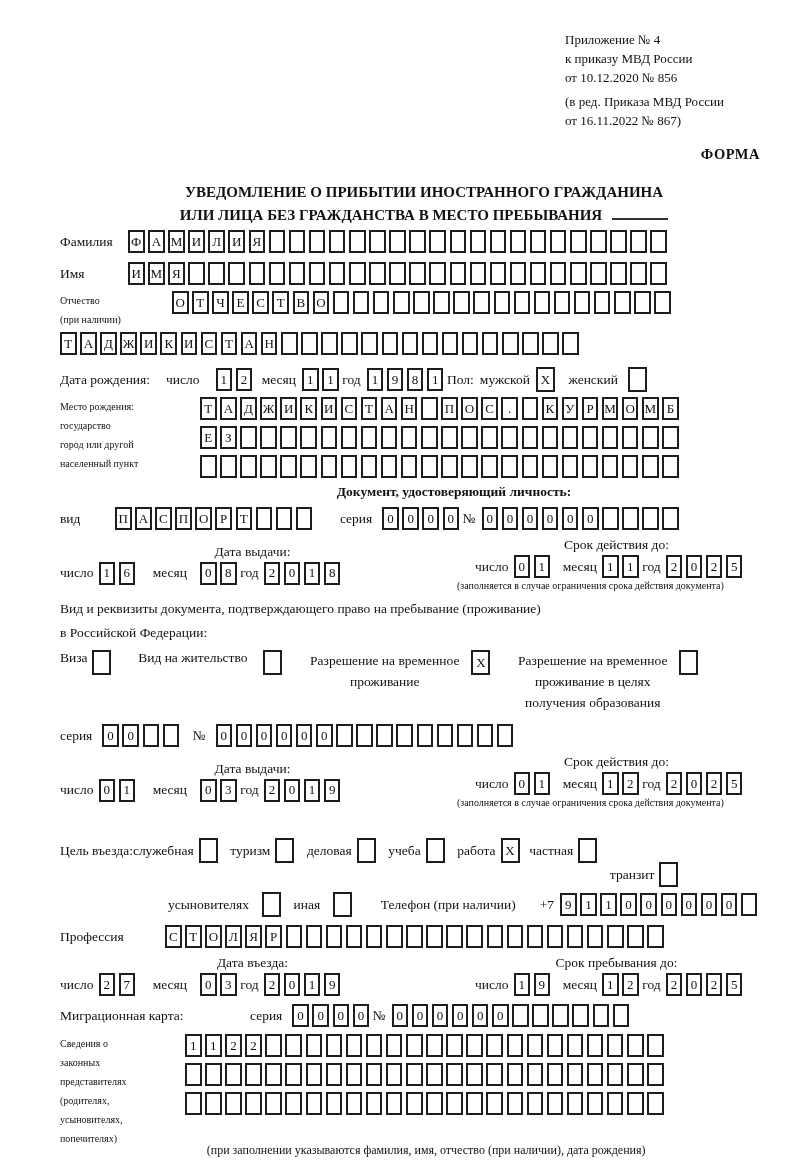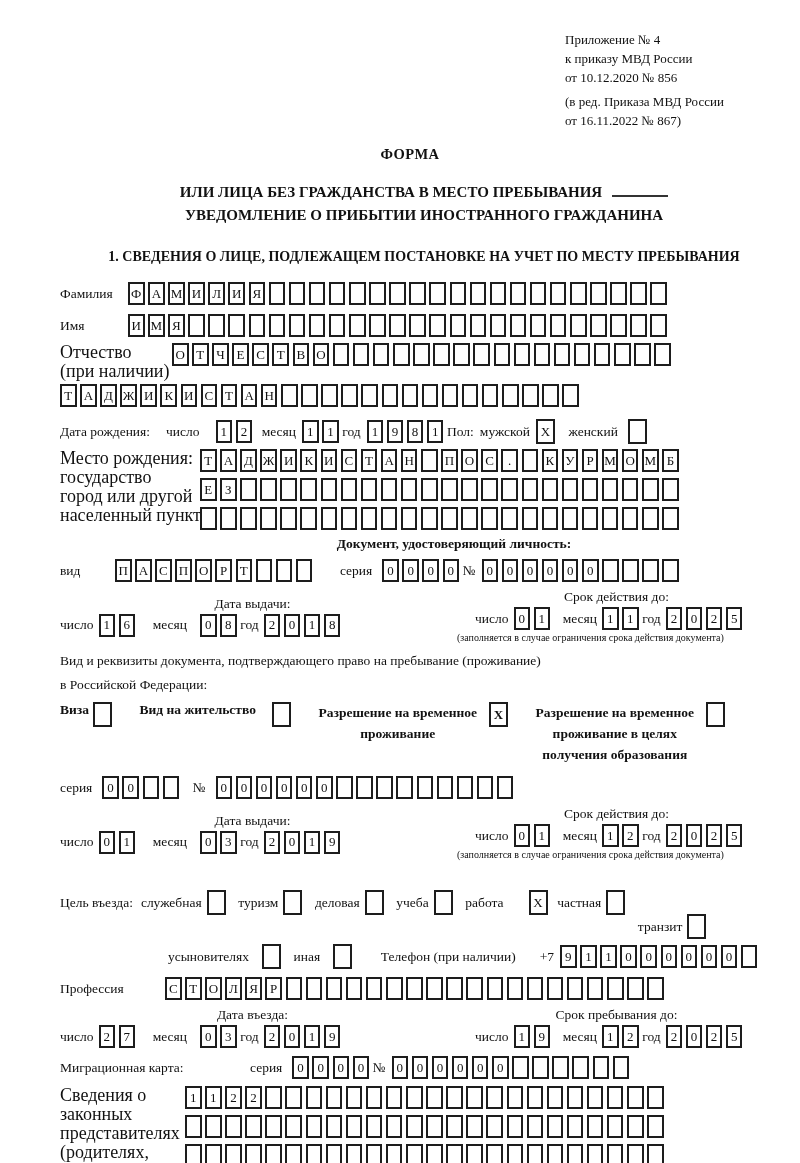--- a/index.html
+++ b/index.html
@@ -8,54 +8,54 @@
   .page {
     position: relative;
     width: 800px; height: 1163px;
     margin: 0 auto;
     padding: 30px 12px 10px 60px;
     overflow: hidden;
     background: #fff;
   }
   .hdr-note { margin-left: 505px; font-size: 13px; line-height: 19px; }
   .hdr-note .gap { height: 5px; }
-  .forma { margin-top: 16px; padding-right: 28px; text-align: center; font-weight: bold; font-size: 14.5px; letter-spacing: .5px; }
+  .forma { margin-top: 16px; padding-right: 28px; text-align: right; font-weight: bold; font-size: 14.5px; letter-spacing: .5px; }
   .title { margin-top: 18px; text-align: center; font-weight: bold; font-size: 15px; line-height: 23px; }
   .title-underline { display:inline-block; width: 56px; border-bottom: 2.5px solid #333; height: 14px; margin-left: 10px; }
   .sec-heading { margin-top: 22px; margin-bottom: 14px; text-align: center; font-weight: bold; font-size: 14px; }
 
   .row { display: flex; align-items: center; margin-bottom: 3px; min-height: 29px; }
   .row.top { align-items: flex-start; }
   .lbl { font-size: 13.5px; flex: none; }
   .cells { display: flex; flex-wrap: nowrap; flex: none; }
   .cell {
     display: inline-flex; align-items: center; justify-content: center;
     width: 16.5px; height: 23px; flex: none;
     border: 2px solid #1d1d1d; margin-right: 3.6px;
     font-size: 13px; background: #fff;
   }
   .checkbox-cell { width: 19px; height: 25px; }
   .w68 { width: 68px; } .w112 { width: 112px; } .w80 { width: 80px; }
   .w140 { width: 140px; } .w105 { width: 105px; } .w125 { width: 125px; }
-  .stack { line-height: 19px; font-size: 18px; flex:none; }
+  .stack { line-height: 19px; font-size: 10px; flex:none; }
   .stack div { white-space: nowrap; }
   .mb { margin-bottom: 6px; }
   .doc-heading { text-align: center; font-weight: bold; font-size: 13.5px; margin: 6px 0 4px 60px; }
   .datepair { display: flex; margin-top: 4px; align-items: center; }
   .dp-col-l { flex: 0 0 385px; }
   .dp-col-r { flex: 1; }
   .dp-title { text-align: center; font-size: 13.5px; margin-bottom: 2px; }
   .dg { display: flex; align-items: center; }
   .dg .lbl { margin-right: 5px; }
   .dg .ml { margin-left: 9px; }
   .fine { font-size: 10px; white-space: nowrap; margin-top: 2px; }
   .txt { font-size: 13.5px; line-height: 24px; }
   .opt { display: flex; align-items: center; margin-right: 9px; }
   .opt .lbl { margin-right: 5px; }
-  .visa-row { display: flex; align-items: flex-start; margin-top: 5px; margin-bottom: 8px; font-weight: bold; }
+  .visa-row { display: flex; align-items: flex-start; margin-top: 5px; margin-bottom: 8px; }
   .visa-block { display: flex; align-items: flex-start; }
   .visa-text { text-align: center; line-height: 21px; font-size: 13.5px; }
   .rep-note { font-size: 12px; text-align: center; margin: 6px 0 0 130px; }
   .sp6 { width: 6px; flex:none; } .sp10 { width: 10px; flex:none; } .sp16 { width: 16px; flex:none; } .sp24 { width: 24px; flex:none; }
 </style>
 </head>
 <body>
 
 <div class="page">
 
@@ -64,25 +64,24 @@
     <div>к приказу МВД России</div>
     <div>от 10.12.2020 № 856</div>
     <div class="gap"></div>
     <div>(в ред. Приказа МВД России</div>
     <div>от 16.11.2022 № 867)</div>
   </div>
 
   <div class="forma">ФОРМА</div>
 
   <div class="title">
+    <div>УВЕДОМЛЕНИЕ О ПРИБЫТИИ ИНОСТРАННОГО ГРАЖДАНИНА</div>
     <div><span>ИЛИ ЛИЦА БЕЗ ГРАЖДАНСТВА В МЕСТО ПРЕБЫВАНИЯ</span><span class="title-underline"></span></div>
-    <div>УВЕДОМЛЕНИЕ О ПРИБЫТИИ ИНОСТРАННОГО ГРАЖДАНИНА</div>
-  </div>
-
-  <div class="sec-heading">1. СВЕДЕНИЯ О ЛИЦЕ, ПОДЛЕЖАЩЕМ ПОСТАНОВКЕ НА УЧЕТ ПО МЕСТУ ПРЕБЫВАНИЯ</div>
+  </div>
+
 
   <div class="row">
     <span class="lbl w68">Фамилия</span>
     <span class="cells">
         <span class="cell">Ф</span>
         <span class="cell">А</span>
         <span class="cell">М</span>
         <span class="cell">И</span>
         <span class="cell">Л</span>
         <span class="cell">И</span>
@@ -537,21 +536,21 @@
             <span class="cell">0</span>
             <span class="cell">2</span>
             <span class="cell">5</span>
           </span>
       </div>
       <div class="fine" style="margin-left:12px;">(заполняется в случае ограничения срока действия документа)</div>
     </div>
   </div>
 
   <div class="row" style="margin-top:6px;">
-    <span class="lbl" style="margin-right:8px;">Цель въезда:</span>
+    <span class="lbl" style="">Цель въезда:</span>
     <span class="opt">
       <span class="lbl">служебная</span>
       <span class="cells">
           <span class="cell checkbox-cell"></span>
         </span>
     </span>
     <span class="opt">
       <span class="lbl">туризм</span>
       <span class="cells">
           <span class="cell checkbox-cell"></span>
@@ -562,21 +561,21 @@
       <span class="cells">
           <span class="cell checkbox-cell"></span>
         </span>
     </span>
     <span class="opt">
       <span class="lbl">учеба</span>
       <span class="cells">
           <span class="cell checkbox-cell"></span>
         </span>
     </span>
-    <span class="opt" style="margin-right:6px;gap:20px;">
+    <span class="opt" style="margin-right:6px;">
       <span class="lbl">работа</span>
       <span class="cells">
           <span class="cell checkbox-cell">X</span>
         </span>
     </span>
     <span class="opt">
       <span class="lbl">частная</span>
       <span class="cells">
           <span class="cell checkbox-cell"></span>
         </span>

